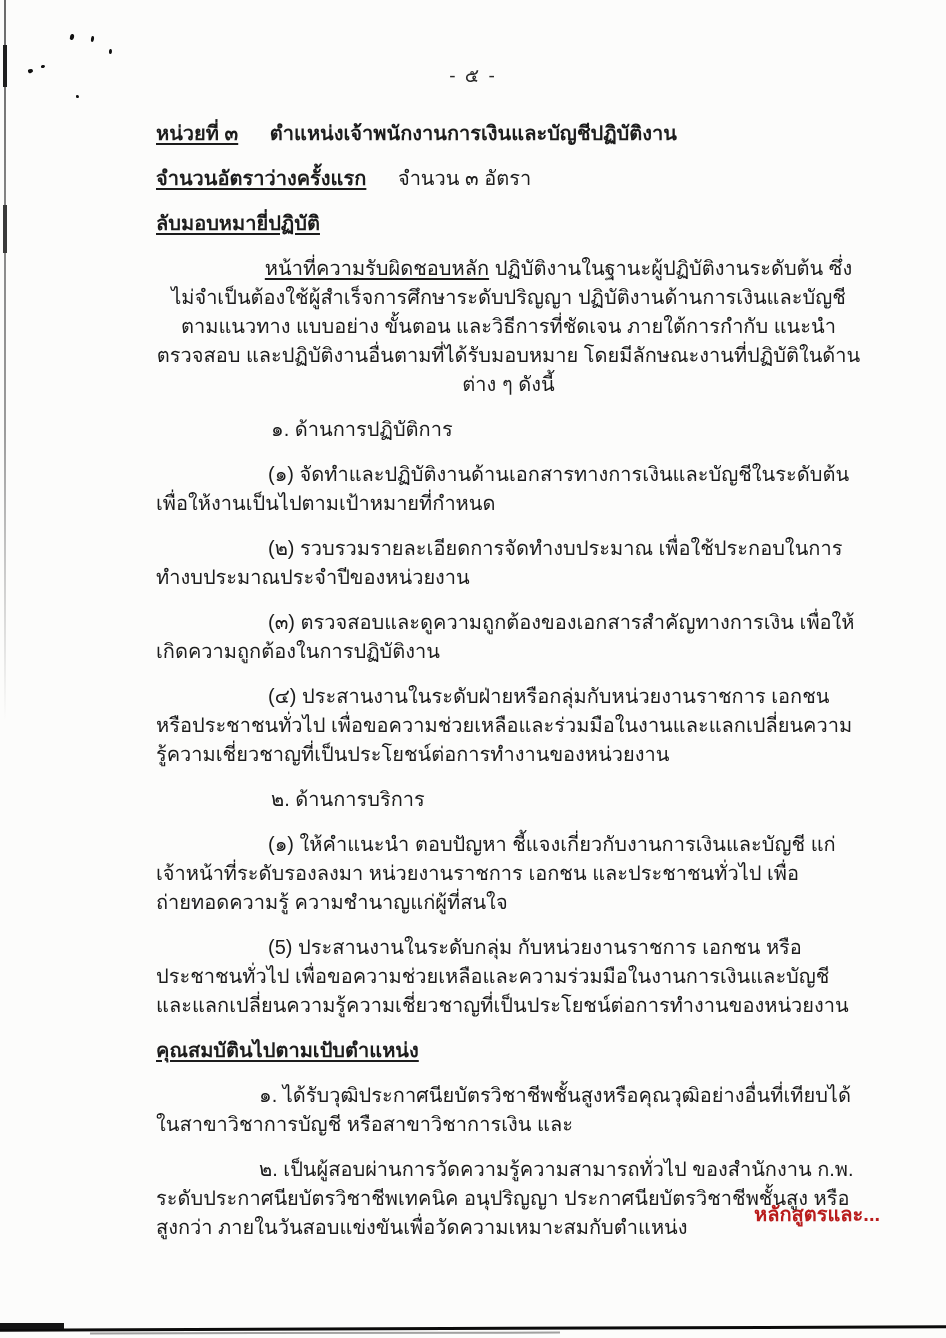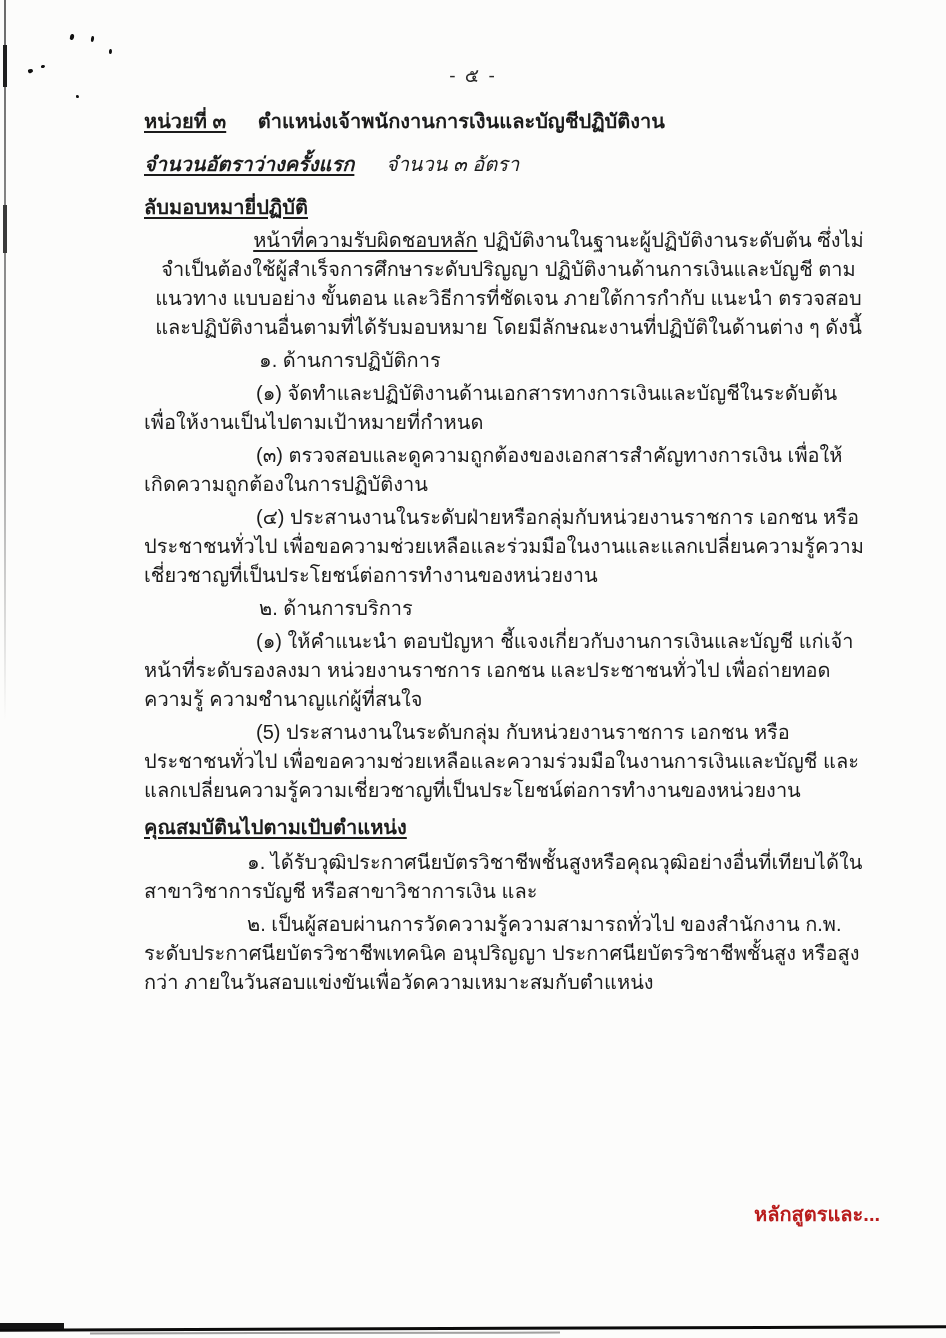--- a/index.html
+++ b/index.html
@@ -23,25 +23,25 @@
   }
   .content {
     position: absolute;
     left: 140px;
     top: 103px;
     width: 737px;
     font-size: 20px;
     line-height: 29px;
     text-align: left;
   }
-  .content p { margin: 4px; }
+  .content p { margin: 16px; }
   .bold { font-weight: normal; }
   .ul { text-decoration: underline; text-underline-offset: 3px; }
   .head-row { font-weight: bold; }
-  .head-row + .head-row { margin-top: 14px; font-style: italic; }
+  .head-row + .head-row { margin-top: 14px; }
   .head-label { margin-right: 26px; }
   .vacancy-value { font-weight: normal; }
   .sec-title { margin-top: 14px !important; font-weight: bold; }
   .intro { margin-top: 4px !important; text-indent: 100px; text-align: center; }
   .duty-head { text-indent: 115px; }
   .duty-item { text-indent: 112px; }
   .qual-title { margin-top: 8px !important; }
   .qual-item { text-indent: 103px; }
   .qual-item-first { margin-top: 6px !important; }
   .continuation {
@@ -116,20 +116,21 @@
       <span class="ul">ลับมอบหมายี่ปฏิบัติ</span>
     </p>
 
     <p class="intro">
       <span class="ul">หน้าที่ความรับผิดชอบหลัก</span>
       <span>ปฏิบัติงานในฐานะผู้ปฏิบัติงานระดับต้น ซึ่งไม่จำเป็นต้องใช้ผู้สำเร็จการศึกษาระดับปริญญา ปฏิบัติงานด้านการเงินและบัญชี ตามแนวทาง แบบอย่าง ขั้นตอน และวิธีการที่ชัดเจน ภายใต้การกำกับ แนะนำ ตรวจสอบ และปฏิบัติงานอื่นตามที่ได้รับมอบหมาย โดยมีลักษณะงานที่ปฏิบัติในด้านต่าง ๆ ดังนี้</span>
     </p>
 
     <p class="duty-head">๑. ด้านการปฏิบัติการ</p>
     <p class="duty-item">(๑) จัดทำและปฏิบัติงานด้านเอกสารทางการเงินและบัญชีในระดับต้น เพื่อให้งานเป็นไปตามเป้าหมายที่กำหนด</p>
+    <p class="duty-item">(๒) รวบรวมรายละเอียดการจัดทำงบประมาณ เพื่อใช้ประกอบในการทำงบประมาณประจำปีของหน่วยงาน</p>
     <p class="duty-item">(๓) ตรวจสอบและดูความถูกต้องของเอกสารสำคัญทางการเงิน เพื่อให้เกิดความถูกต้องในการปฏิบัติงาน</p>
     <p class="duty-item">(๔) ประสานงานในระดับฝ่ายหรือกลุ่มกับหน่วยงานราชการ เอกชน หรือประชาชนทั่วไป เพื่อขอความช่วยเหลือและร่วมมือในงานและแลกเปลี่ยนความรู้ความเชี่ยวชาญที่เป็นประโยชน์ต่อการทำงานของหน่วยงาน</p>
 
     <p class="duty-head">๒. ด้านการบริการ</p>
     <p class="duty-item">(๑) ให้คำแนะนำ ตอบปัญหา ชี้แจงเกี่ยวกับงานการเงินและบัญชี แก่เจ้าหน้าที่ระดับรองลงมา หน่วยงานราชการ เอกชน และประชาชนทั่วไป เพื่อถ่ายทอดความรู้ ความชำนาญแก่ผู้ที่สนใจ</p>
     <p class="duty-item">(5) ประสานงานในระดับกลุ่ม กับหน่วยงานราชการ เอกชน หรือประชาชนทั่วไป เพื่อขอความช่วยเหลือและความร่วมมือในงานการเงินและบัญชี และแลกเปลี่ยนความรู้ความเชี่ยวชาญที่เป็นประโยชน์ต่อการทำงานของหน่วยงาน</p>
 
     <p class="sec-title qual-title">
       <span class="ul">คุณสมบัตินไปตามเปับตำแหน่ง</span>
     </p>

